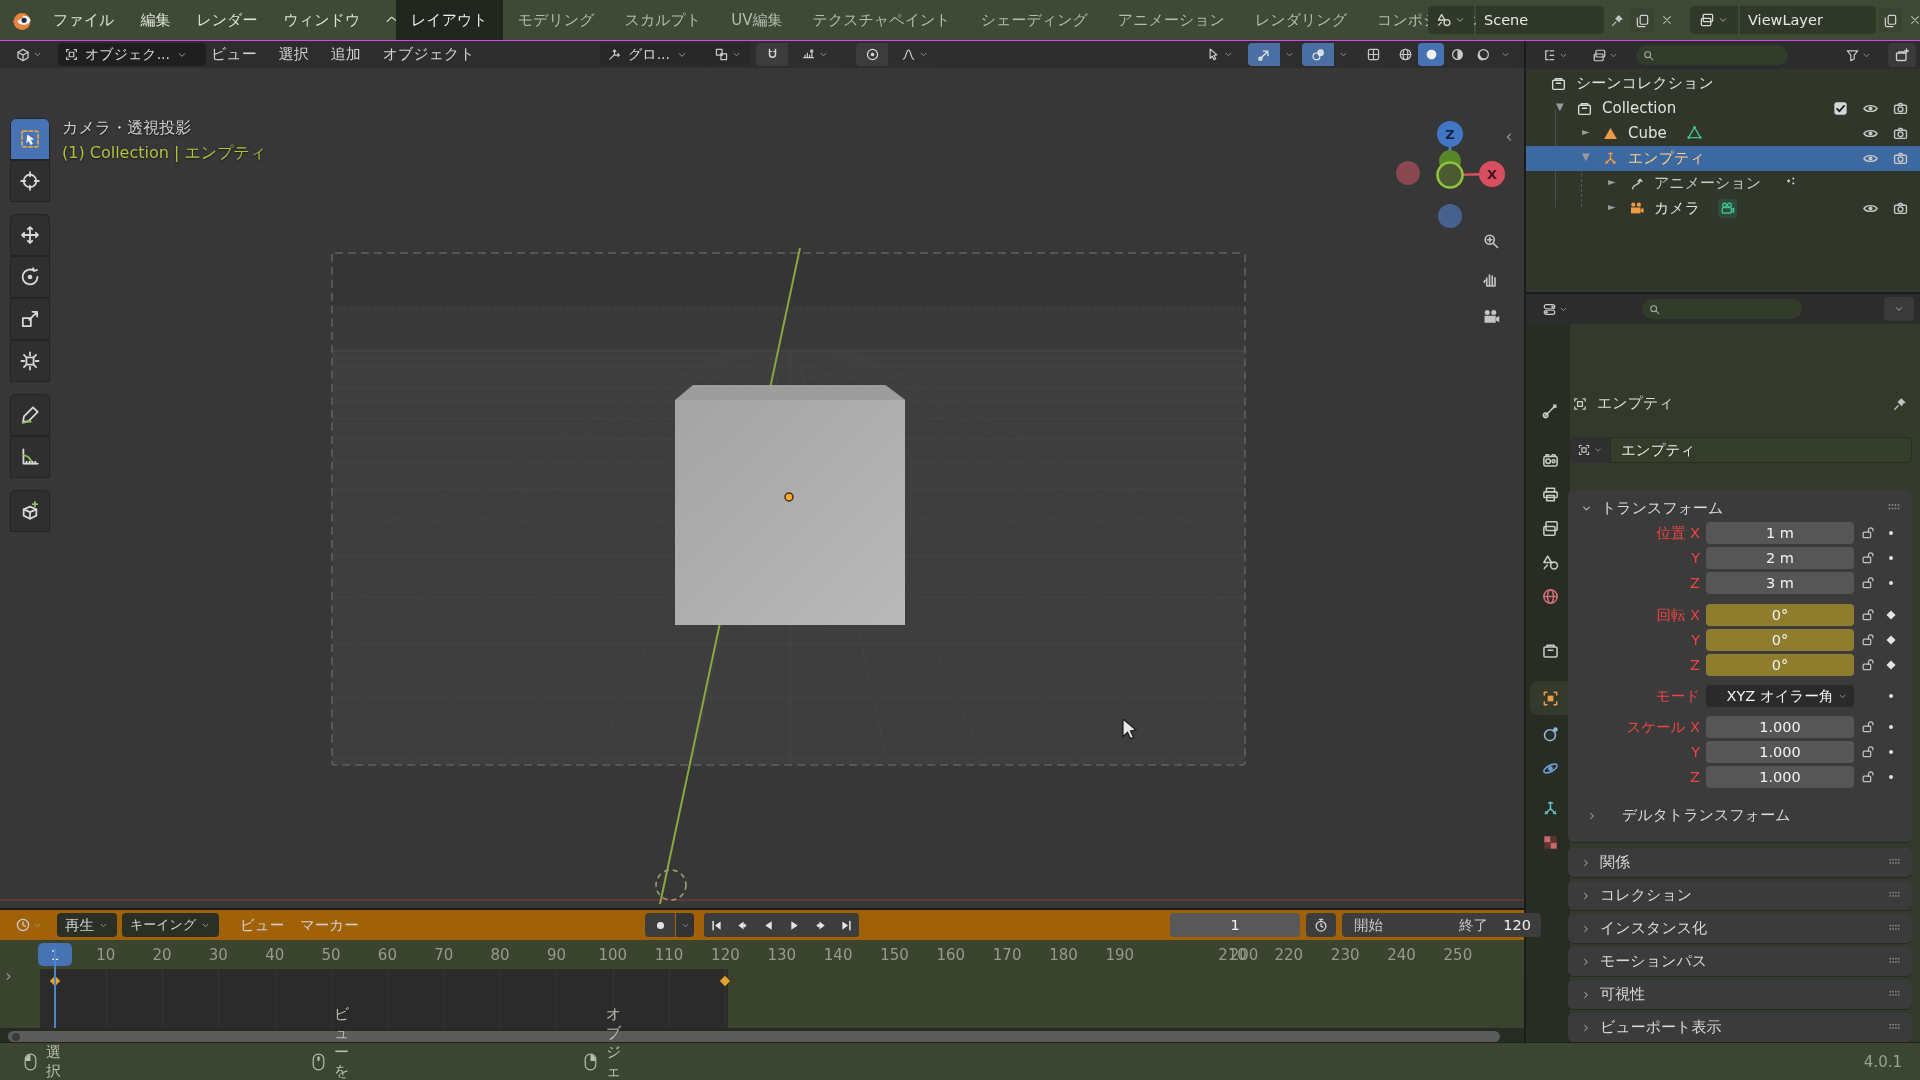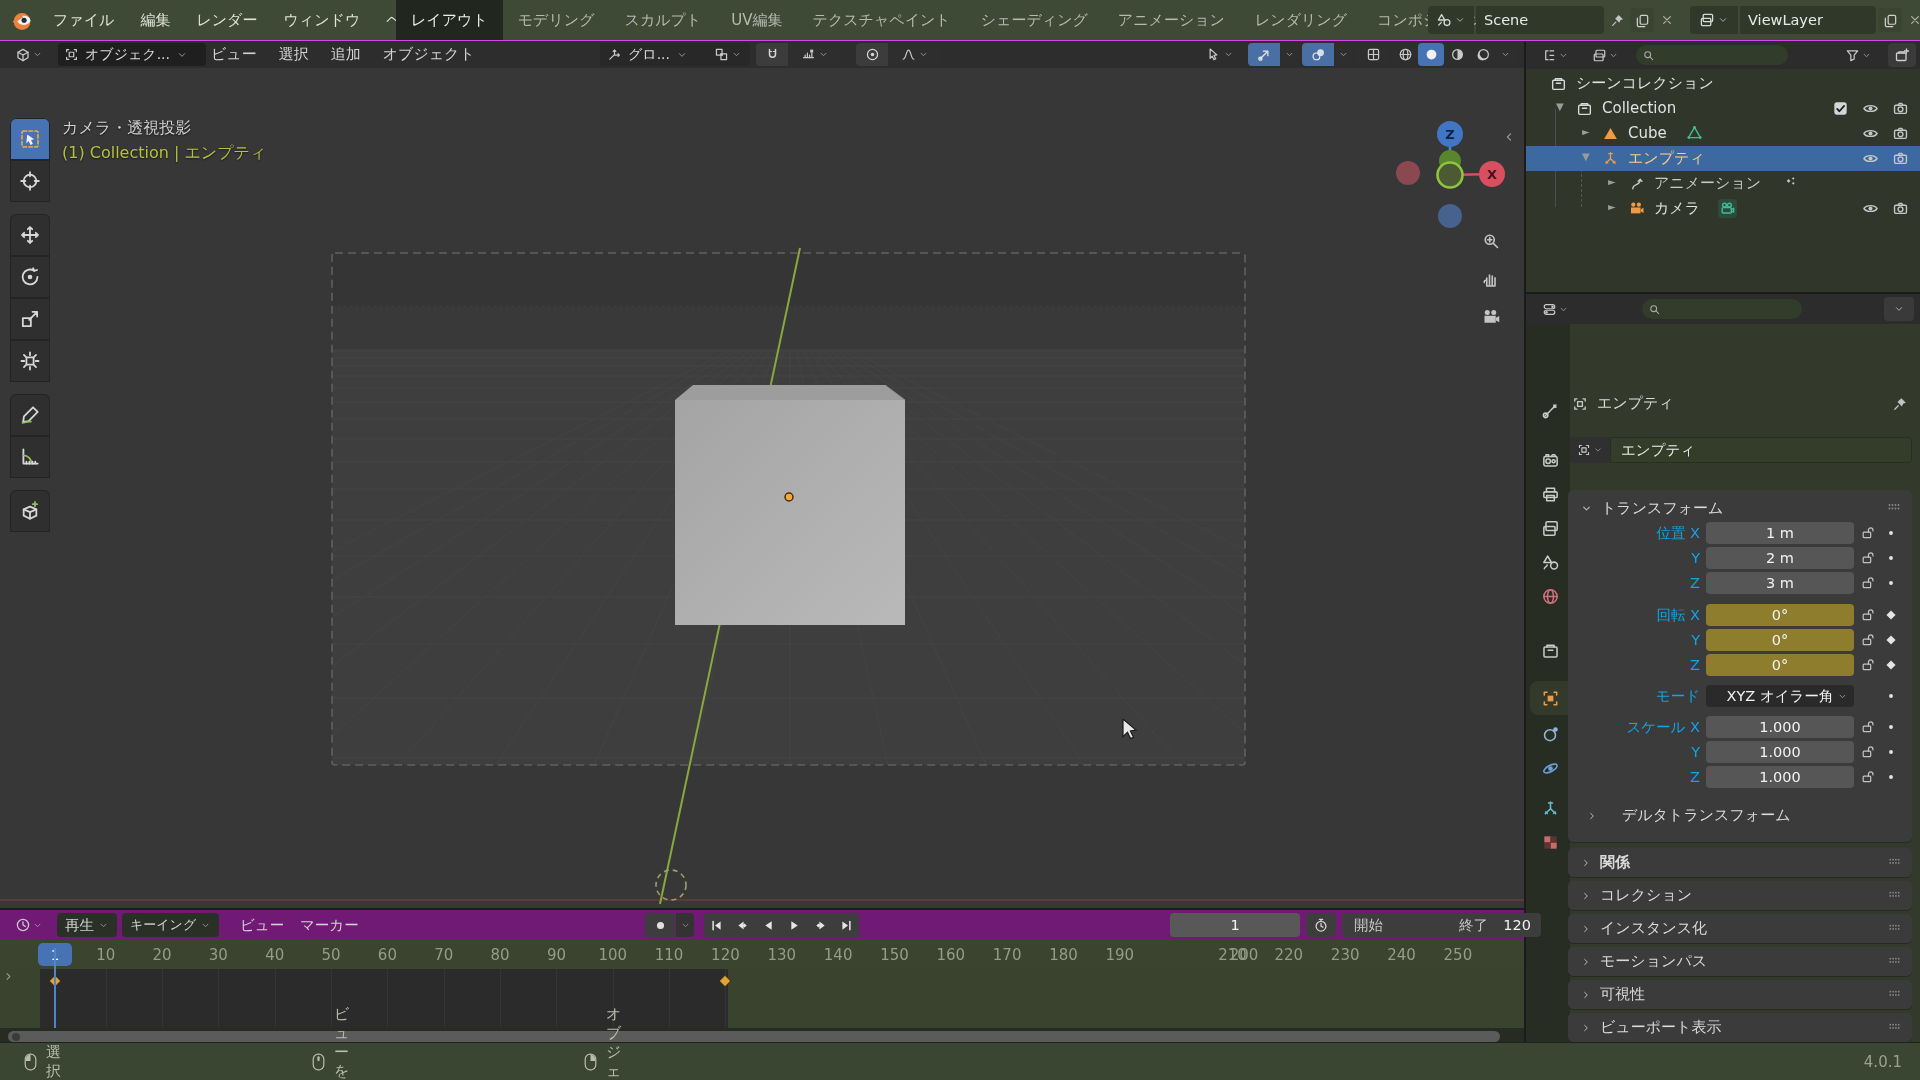--- a/index.html
+++ b/index.html
@@ -10,21 +10,21 @@
   .btn{display:flex;align-items:center;justify-content:center;border-radius:4px;}
   svg{display:block;}
   .menu-item{padding:0 13px;font-size:15px;color:#e0e3d8;cursor:default;white-space:nowrap;}
   .ws-tab{padding:0 15px;font-size:15px;color:#b4bab0;height:40px;display:flex;align-items:center;white-space:nowrap;}
   .ws-tab.active{background:#21261e;color:#ededed;}
   .hdr-menu{padding:0 11px;font-size:15px;color:#d3d3d3;white-space:nowrap;}
   .pillfield{background:#323c2a;border-radius:12px;display:flex;align-items:center;color:#cfcfcf;}
   .pillfield input{background:transparent;border:none;outline:none;color:#e6e6e6;font-size:14px;width:100%;}
   .panelbox{position:absolute;left:1568px;width:344px;background:#3b3b3b;border-radius:5px;box-shadow:0 1px 0 rgba(0,0,0,.25);}
   .panel-title{font-size:15px;color:#dadada;white-space:nowrap;}
-  .prop-label{position:absolute;left:1568px;width:132px;text-align:right;font-size:14.5px;color:#0ea5e9;line-height:22px;}
+  .prop-label{position:absolute;left:1568px;width:132px;text-align:right;font-size:14.5px;color:#ef4444;line-height:22px;}
   .prop-field{position:absolute;left:1706px;width:148px;height:22px;border-radius:4px;
               font-size:14.5px;color:#f2f2f2;display:flex;align-items:center;justify-content:center;}
   .tick{position:absolute;transform:translateX(-50%);font-size:15px;color:#969c8a;top:6px;}
 </style>
 </head>
 <body>
 
 <div class="abs" id="topbar" style="left:0;top:0;width:1920px;height:40px;background:#3e4936;border-bottom:2px solid #d946ef;">
   <div class="abs" id="blender-logo" style="left:10px;top:8px;">
       <svg viewBox="0 0 16 16" width="24" height="24" fill="none" stroke="currentColor" stroke-width="1.3" stroke-linecap="round" stroke-linejoin="round">
@@ -962,21 +962,21 @@
       </svg>
     </span>
     <div style="position: absolute; left: 1586px; top: 806px; display: flex; gap: 24px; align-items: center; font-family: Liberation Mono, monospace;">
       <span style="color:#bbb;">
         <svg viewBox="0 0 16 16" width="12" height="12" fill="none" stroke="currentColor" stroke-width="1.3" stroke-linecap="round" stroke-linejoin="round">
           <path d="M6.2 4.5L9.8 8l-3.6 3.5"></path>
         </svg>
       </span>
       <span class="panel-title">デルタトランスフォーム</span>
     </div>
-    <div class="panelbox" style="top: 848px; height: 29px; font-weight: bold;">
+    <div class="panelbox" style="top: 848px; height: 29px;">
       <div style="position:absolute;left:12px;top:5px;display:flex;gap:8px;align-items:center;">
         <span style="color:#bbb;">
           <svg viewBox="0 0 16 16" width="12" height="12" fill="none" stroke="currentColor" stroke-width="1.3" stroke-linecap="round" stroke-linejoin="round">
             <path d="M6.2 4.5L9.8 8l-3.6 3.5"></path>
           </svg>
         </span>
         <span class="panel-title">関係</span>
       </div>
       <span style="position:absolute;right:10px;top:6px;color:#8a8a8a;">
         <svg viewBox="0 0 16 16" width="15" height="15" fill="none" stroke="currentColor" stroke-width="1.3" stroke-linecap="round" stroke-linejoin="round">
@@ -1109,21 +1109,21 @@
             <circle cx="6.5" cy="9.5" r=".9"></circle>
             <circle cx="9.5" cy="9.5" r=".9"></circle>
             <circle cx="12.5" cy="9.5" r=".9"></circle>
           </g>
         </svg>
       </span>
     </div>
   </div>
 
 <div class="abs" id="timeline" style="left:0;top:908px;width:1524px;height:134px;background:#39432d;border-top:2px solid #1b1b1b;">
-  <div class="abs" id="tl-header" style="left:0;top:0;width:1524px;height:30px;background:#701a75;">
+  <div class="abs" id="tl-header" style="left:0;top:0;width:1524px;height:30px;background:#a16207;">
       <div class="btn" style="position: absolute; left: 6px; top: 3px; width: 46px; height: 24px; gap: 1px;">
         <svg viewBox="0 0 16 16" width="16" height="16" fill="none" stroke="currentColor" stroke-width="1.3" stroke-linecap="round" stroke-linejoin="round" style="color:#c9c9c9">
           <circle cx="8" cy="8" r="5.6"></circle>
           <path d="M8 4.8V8l2.3 1.4"></path>
         </svg>
         <svg viewBox="0 0 16 16" width="11" height="11" fill="none" stroke="currentColor" stroke-width="1.3" stroke-linecap="round" stroke-linejoin="round" style="color:#999">
           <path d="M4.5 6.2L8 9.8l3.5-3.6"></path>
         </svg>
       </div>
       <div style="position: absolute; left: 57px; top: 3px; height: 24px; display: flex; align-items: center; gap: 4px; padding: 0px 8px; background: rgb(42, 48, 38); border-radius: 4px;">

